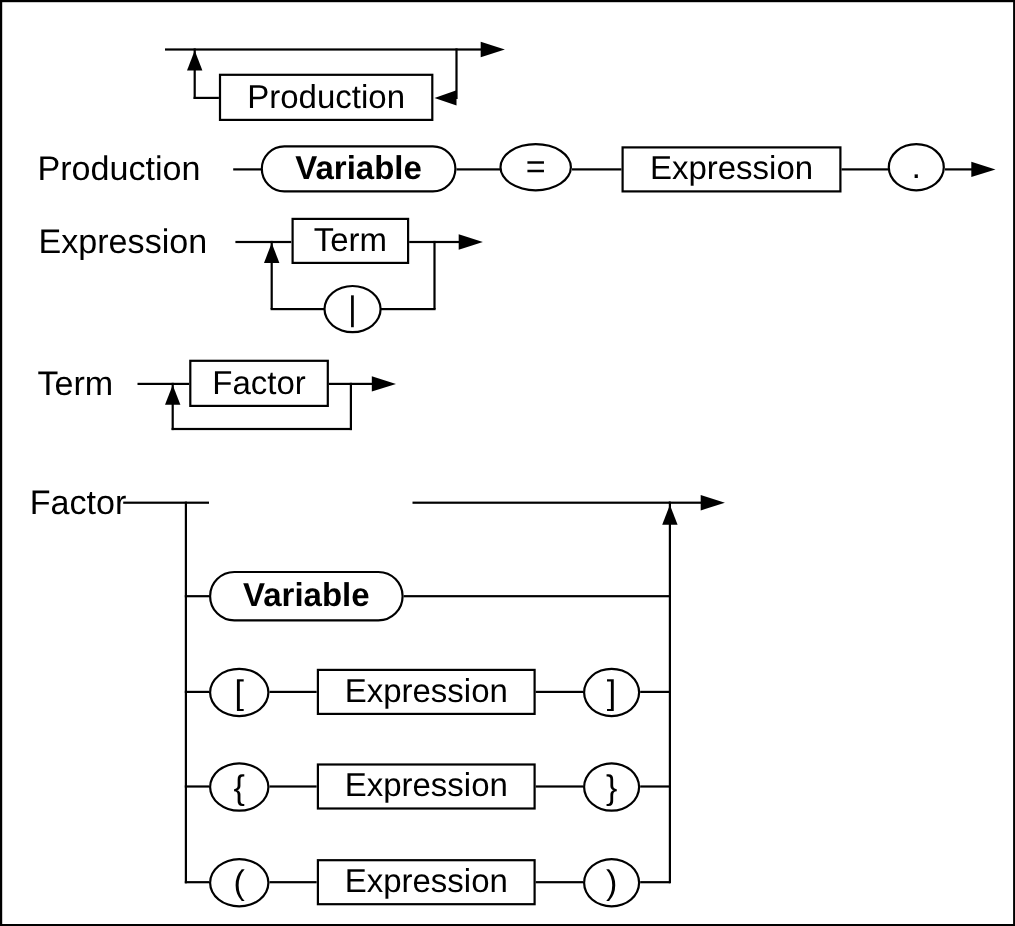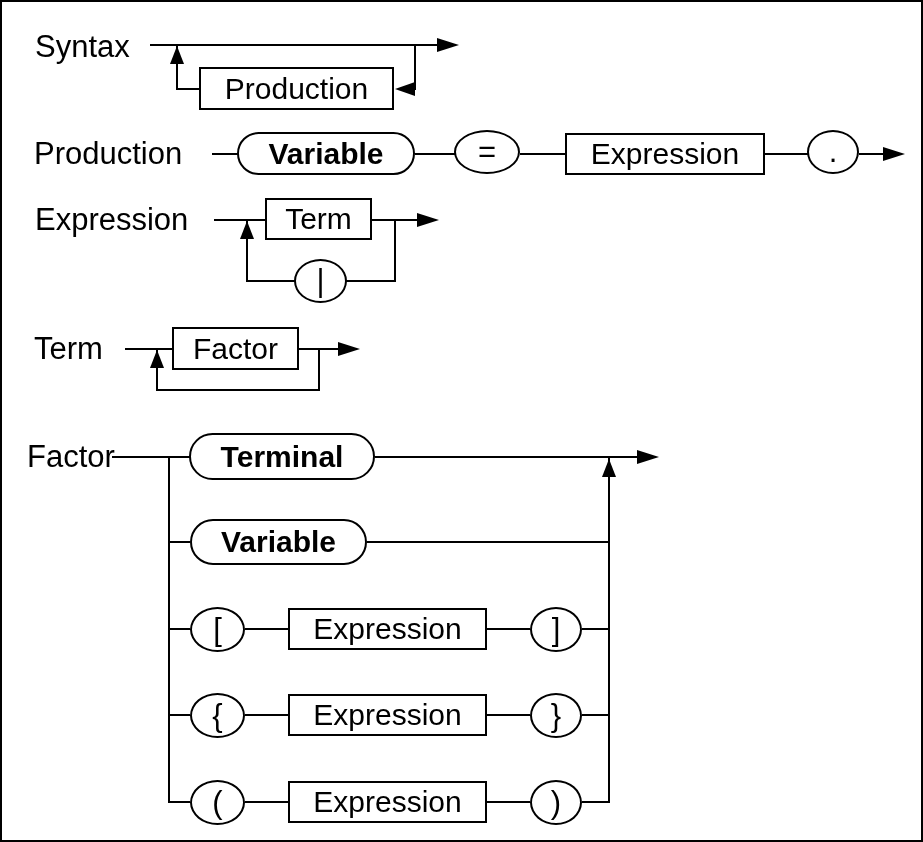--- a/index.html
+++ b/index.html
@@ -20,21 +20,20 @@
   .circ{border-radius:50%;font-size:31px;}
   .ar{position:absolute;width:0;height:0;border-top:7px solid transparent;border-bottom:7px solid transparent;border-left:22px solid #000;}
   .al{position:absolute;width:0;height:0;border-top:7px solid transparent;border-bottom:7px solid transparent;border-right:20px solid #000;}
   .au{position:absolute;width:0;height:0;border-left:7px solid transparent;border-right:7px solid transparent;border-bottom:18px solid #000;}
 </style>
 </head>
 <body>
 
 <div class="canvas">
 
-  <div class="lbl" style="left:33px;top:28px">Syntax</div>
   <div class="hl" style="left:148px;top:42px;width:292px"></div>
   <div class="ar" style="left:435px;top:36px"></div>
   <div class="vl" style="left:174px;top:42px;height:46px"></div>
   <div class="au" style="left:168px;top:44px"></div>
   <div class="hl" style="left:174px;top:86px;width:24px"></div>
   <div class="vl" style="left:412px;top:42px;height:46px"></div>
   <div class="al" style="left:393px;top:80px"></div>
   <div class="box" style="left:197px;top:65px;width:195px;height:43px">Production</div>
 
   <div class="lbl" style="left:32px;top:135px">Production</div>
@@ -72,21 +71,20 @@
 
   <div class="lbl" style="left:25px;top:438px">Factor</div>
   <div class="hl" style="left:110px;top:454px;width:78px"></div>
   <div class="vl" style="left:166px;top:454px;height:347px"></div>
   <div class="vl" style="left:606px;top:454px;height:347px"></div>
   <div class="au" style="left:600px;top:457px"></div>
   <div class="hl" style="left:606px;top:454px;width:32px"></div>
   <div class="ar" style="left:635px;top:448px"></div>
 
   <div class="hl" style="left:373px;top:454px;width:234px"></div>
-  <div class="pill" style="left:187px;top:431px;width:186px;height:47px">Terminal</div>
 
   <div class="hl" style="left:166px;top:539px;width:22px"></div>
   <div class="hl" style="left:365px;top:539px;width:242px"></div>
   <div class="pill" style="left:188px;top:517px;width:177px;height:46px">Variable</div>
 
   <div class="hl" style="left:166px;top:626px;width:22px"></div>
   <div class="circ" style="left:188px;top:605px;width:55px;height:45px">[</div>
   <div class="hl" style="left:243px;top:626px;width:43px"></div>
   <div class="box" style="left:286px;top:606px;width:199px;height:42px">Expression</div>
   <div class="hl" style="left:485px;top:626px;width:43px"></div>

